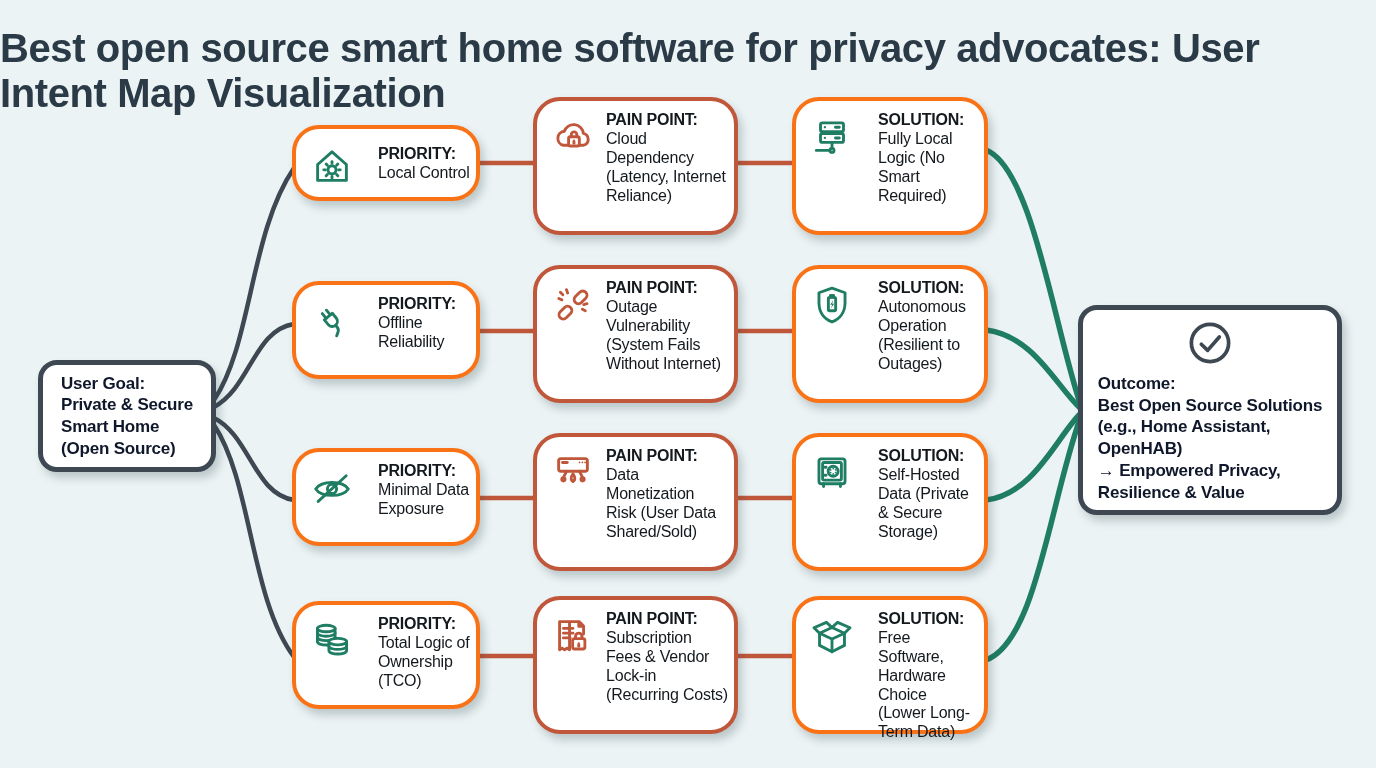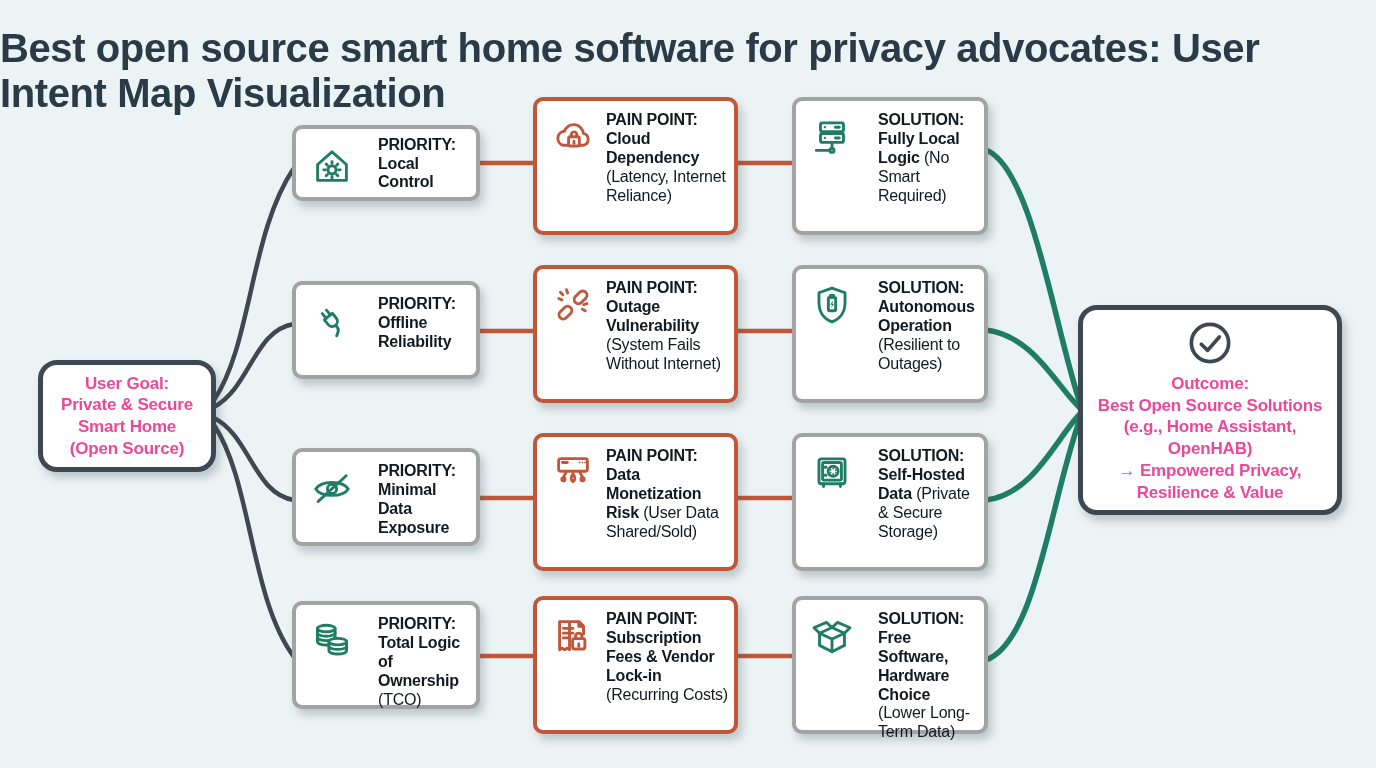--- a/index.html
+++ b/index.html
@@ -2,34 +2,34 @@
 <html><head>
 <meta charset="utf-8">
 <style>
   html,body{margin:0;padding:0;}
   body{font-family:"Liberation Sans","DejaVu Sans",sans-serif;background:#e8eef0;}
   .canvas{position:relative;width:1376px;height:768px;background:#ecf3f4;overflow:hidden;}
   .title{position:absolute;top:26px;left:0;width:100%;
          font-size:40px;font-weight:700;letter-spacing:-0.4px;color:#2b3a47;}
   .wires{position:absolute;inset:0;z-index:0;}
   .node{position:absolute;z-index:1;box-sizing:border-box;background:#ffffff;
-        border-radius:10px;display:flex;align-items:flex-start;gap:10px;
+        border-radius:27px;display:flex;align-items:flex-start;gap:10px;
         padding:10px 6px 8px 13px;box-shadow:4px 6px 9px rgba(45,70,80,.25);}
-  .node.green{border:4px solid #a3a3a3;color:#1e7d62;gap:23px;}
+  .node.green{border:4px solid #f97316;color:#1e7d62;gap:23px;}
   .node.orange{border:4px solid #c0573a;color:#c0573a;}
   .node.slate{border:5px solid #3d4852;color:#3d4852;border-radius:19px;
               align-items:center;justify-content:center;padding:10px 14px;}
   .icon{flex:0 0 auto;width:46px;height:46px;margin-top:3px;}
   .icon svg{width:100%;height:100%;display:block;}
   .txt{color:#14191e;font-size:16px;line-height:1.18;letter-spacing:-0.2px;}
   .kicker{display:block;font-weight:700;}
-  .strong{font-weight:700;margin-top:40px;}
+  .strong{font-weight:400;margin-top:40px;}
   .normal{font-weight:400;}
-  .bigtext{color:#ec4899;font-size:17px;font-weight:700;line-height:1.28;
-           text-align:center;white-space:pre-line;letter-spacing:-0.2px;}
+  .bigtext{color:#0f172a;font-size:17px;font-weight:700;line-height:1.28;
+           text-align:left;white-space:pre-line;letter-spacing:-0.2px;}
   .outcome-inner{display:flex;flex-direction:column;align-items:center;gap:4px;}
   .outcome-check{width:52px;height:52px;color:#3d4852;}
   .outcome-check svg{width:100%;height:100%;}
 </style>
 </head>
 <body>
 
 <div class="canvas">
 
   <div class="title">Best open source smart home software for privacy advocates: User Intent Map Visualization</div>

